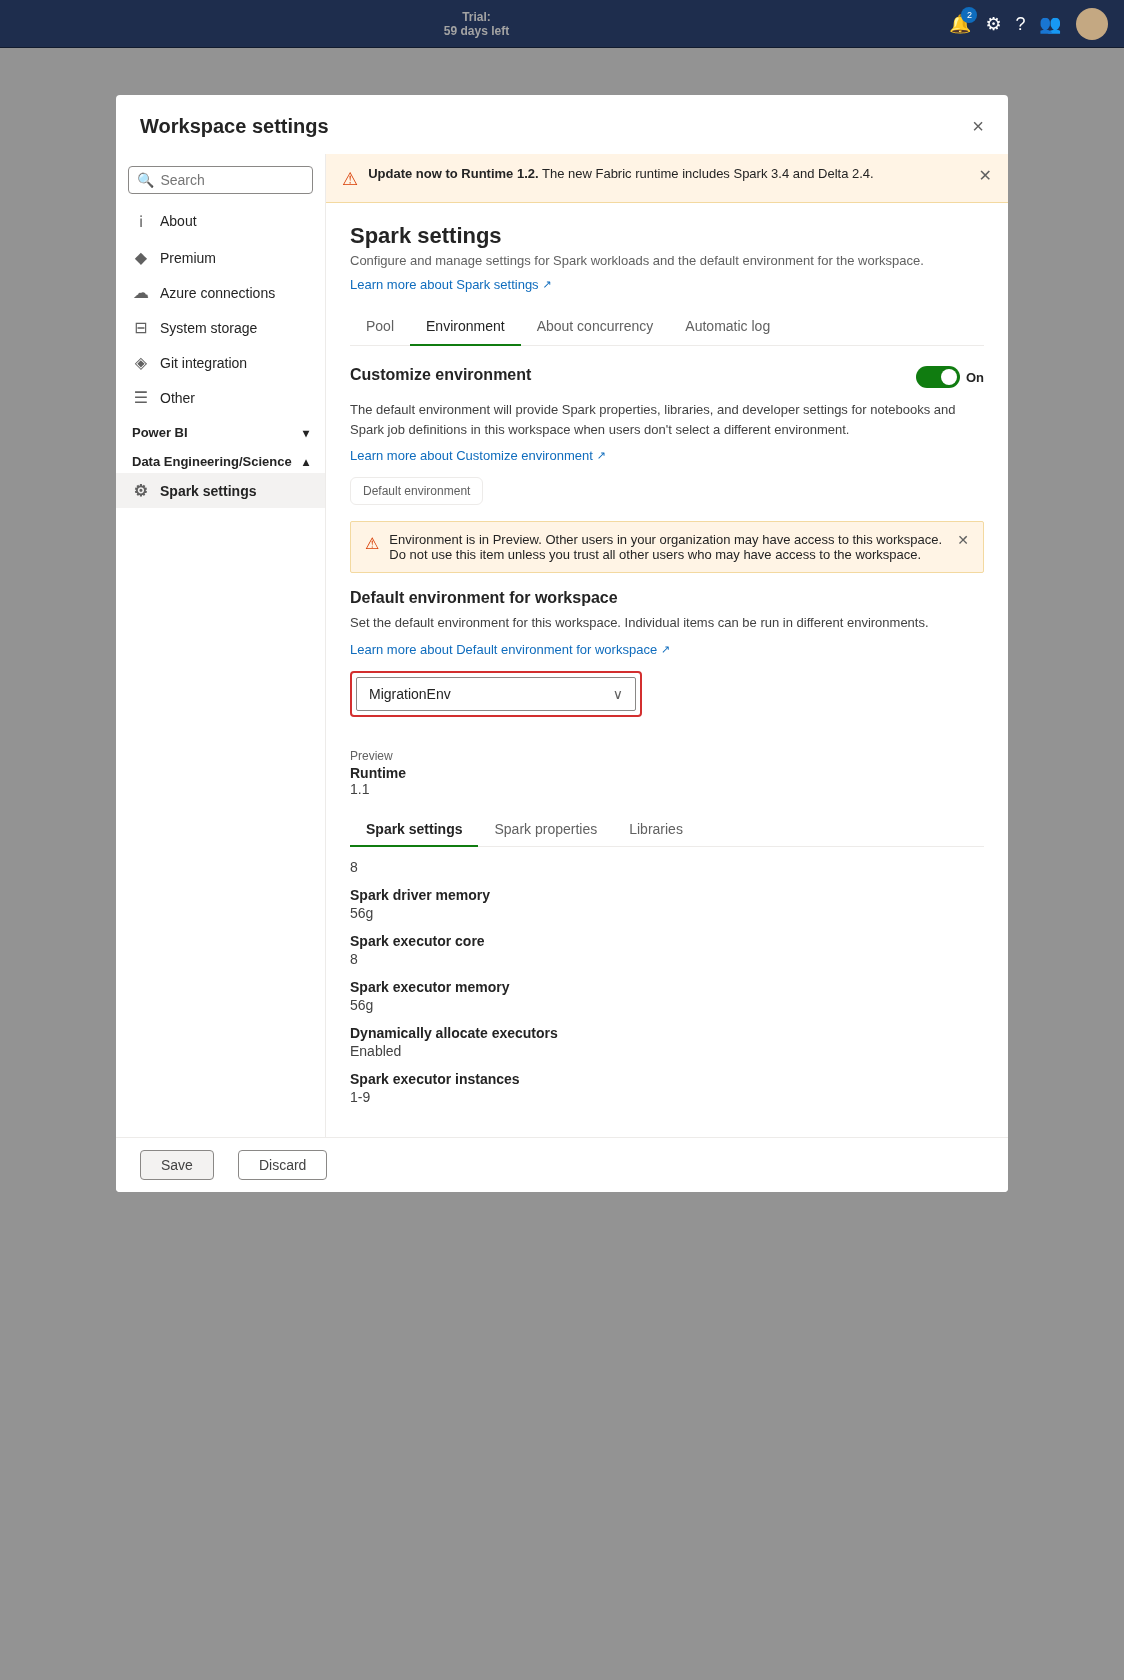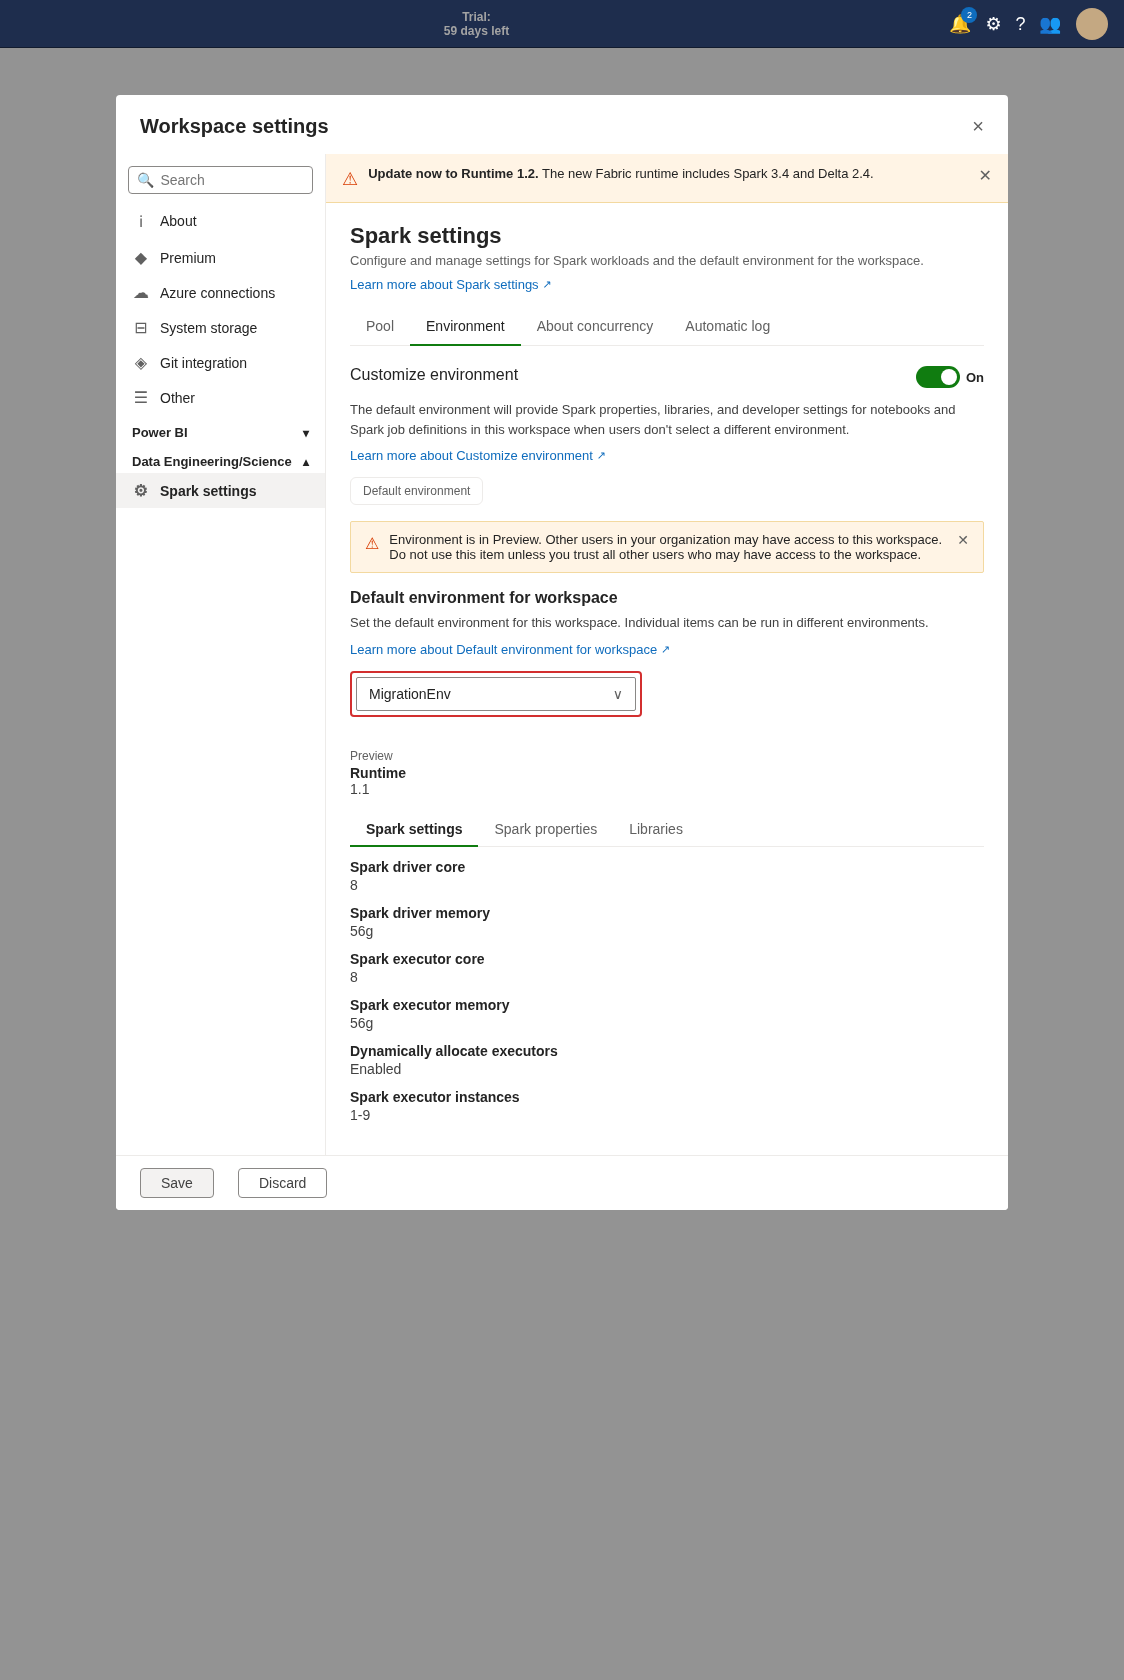--- a/index.html
+++ b/index.html
@@ -137,21 +137,21 @@
     .external-icon { font-size: 11px; }
 
     
     .tabs { display: flex; gap: 0; border-bottom: 1px solid #edebe9; margin: 16px 0 0; }
     .tab {
       padding: 10px 16px; cursor: pointer; font-size: 14px; color: #616161;
       border-bottom: 2px solid transparent; margin-bottom: -1px;
     }
     .tab.active { color: #242424; border-bottom-color: #107c10; font-weight: 400; }
 
-    .section-title { font-size: 16px; font-weight: 400; margin-top: 20px; margin-bottom: 8px; }
+    .section-title { font-size: 16px; font-weight: 700; margin-top: 20px; margin-bottom: 8px; }
 
     .toggle-row {
       display: flex; align-items: flex-start; justify-content: space-between;
       margin-bottom: 8px;
     }
     .toggle-label-block .section-title { margin-top: 0; }
     .section-desc { font-size: 13px; color: #424242; line-height: 1.5; margin-bottom: 8px; }
 
     .toggle-switch {
       display: flex; align-items: center; gap: 6px; flex-shrink: 0;
@@ -434,21 +434,20 @@
               <span>Spark properties</span>
             </div>
             <div class="sub-tab">
               <span>Libraries</span>
             </div>
           </div>
 
           
           <div>
             <div class="spark-prop">
-              <div class="spark-prop-label">Spark driver core</div>
               <div class="spark-prop-value">8</div>
             </div>
             <div class="spark-prop">
               <div class="spark-prop-label">Spark driver memory</div>
               <div class="spark-prop-value">56g</div>
             </div>
             <div class="spark-prop">
               <div class="spark-prop-label">Spark executor core</div>
               <div class="spark-prop-value">8</div>
             </div>

